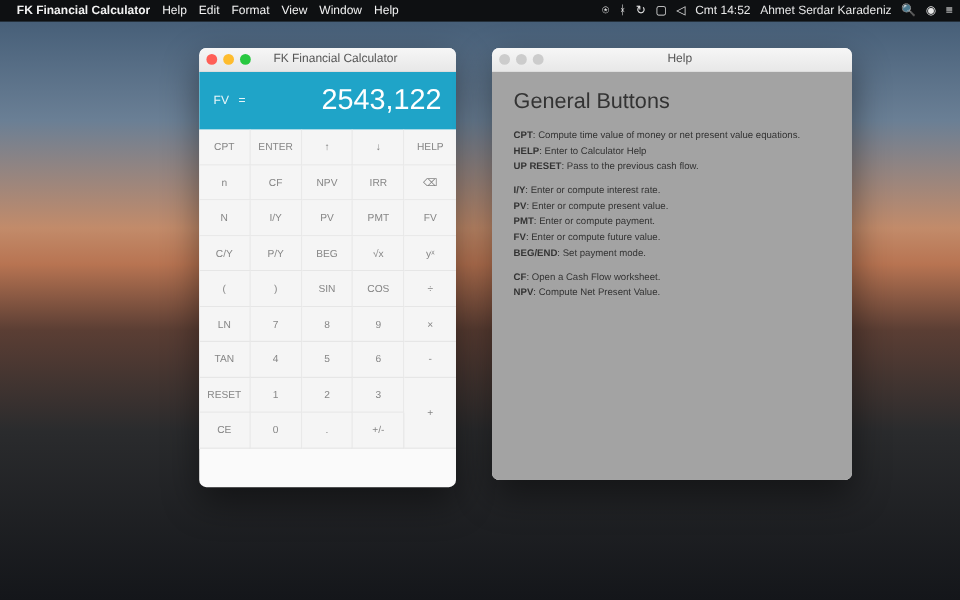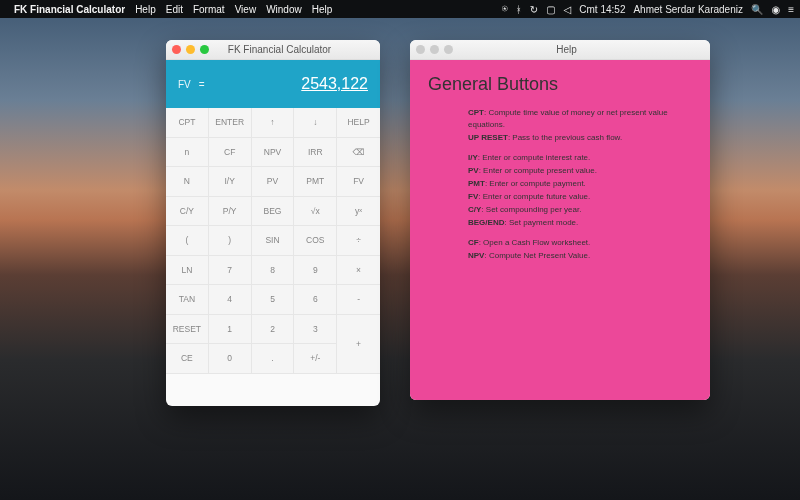--- a/index.html
+++ b/index.html
@@ -21,31 +21,31 @@
   .traffic { display:flex; gap:5px; }
   .dot { width:9px; height:9px; border-radius:50%; }
   .dot.red{background:#ff5f57}.dot.yel{background:#febc2e}.dot.grn{background:#28c840}
   .dot.grey{background:#ccc}
   .titlebar .title { flex:1; text-align:center; font-size:10px; color:#555; margin-left:-24px; }
 
   
   #calc { left:166px; top:40px; width:214px; height:366px; }
   .display { background:#1fa4c8; color:#fff; display:flex; align-items:center; justify-content:space-between; padding:10px 12px; height:48px; }
   .disp-left { font-size:10px; opacity:.9; display:flex; gap:8px; }
-  .disp-val { font-size:16px; font-weight:300;text-decoration:underline; }
+  .disp-val { font-size:24px; font-weight:300; }
   .keys { display:grid; grid-template-columns:repeat(5,1fr); }
   .k { height:29.5px; display:flex; align-items:center; justify-content:center; font-size:8.5px; color:#868686; background:#f5f5f5; border-right:1px solid #e6e6e6; border-bottom:1px solid #e6e6e6; cursor:pointer; }
   .k:nth-child(5n){border-right:none}
   .k.tall { grid-row:span 2; height:auto; }
 
   
   #help { left:410px; top:40px; width:300px; height:360px; }
-  .help-body { padding:14px 18px; background:#ec4899; height:calc(100% - 20px); overflow:hidden; }
+  .help-body { padding:14px 18px; background:#a3a3a3; height:calc(100% - 20px); overflow:hidden; }
   .help-body h1 { font-size:18px; font-weight:300; color:#333; margin-bottom:12px; }
-  .help-body p { font-size:8px; color:#333; line-height:1.5; margin-bottom:1px;margin-left:40px; }
+  .help-body p { font-size:8px; color:#333; line-height:1.5; margin-bottom:1px; }
   .help-body .grp { margin-bottom:8px; }
   .help-body b { font-weight:600; }
 </style>
 </head>
 <body>
 
 <div class="menubar">
   <span class="apple"></span>
   <span class="m app">FK Financial Calculator</span>
   <span class="m">Help</span>
@@ -137,28 +137,28 @@
       <div class="dot grey"></div>
       <div class="dot grey"></div>
       <div class="dot grey"></div>
     </div>
     <div class="title">Help</div>
   </div>
   <div class="help-body">
     <h1>General Buttons</h1>
     <div class="grp" id="hg1">
         <p><b>CPT</b>: Compute time value of money or net present value equations.</p>
+        <p><b>HELP</b>: Enter to Calculator Help</p>
         <p><b>UP RESET</b>: Pass to the previous cash flow.</p>
       </div>
     <div class="grp" id="hg2">
         <p><b>I/Y</b>: Enter or compute interest rate.</p>
         <p><b>PV</b>: Enter or compute present value.</p>
         <p><b>PMT</b>: Enter or compute payment.</p>
         <p><b>FV</b>: Enter or compute future value.</p>
-        <p><b>C/Y</b>: Set compounding per year.</p>
         <p><b>BEG/END</b>: Set payment mode.</p>
       </div>
     <div class="grp" id="hg3">
         <p><b>CF</b>: Open a Cash Flow worksheet.</p>
         <p><b>NPV</b>: Compute Net Present Value.</p>
       </div>
   </div>
 </div>
 
 </body></html>

